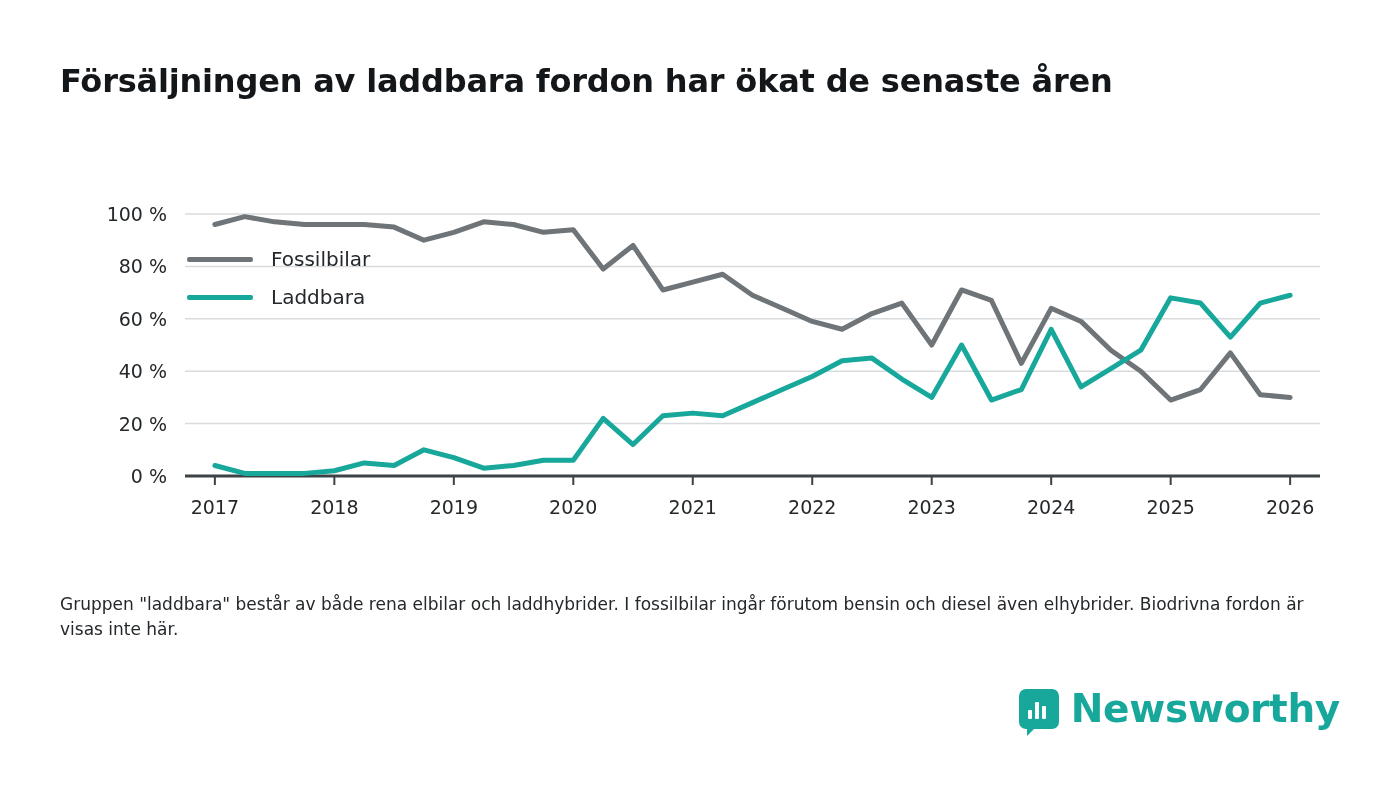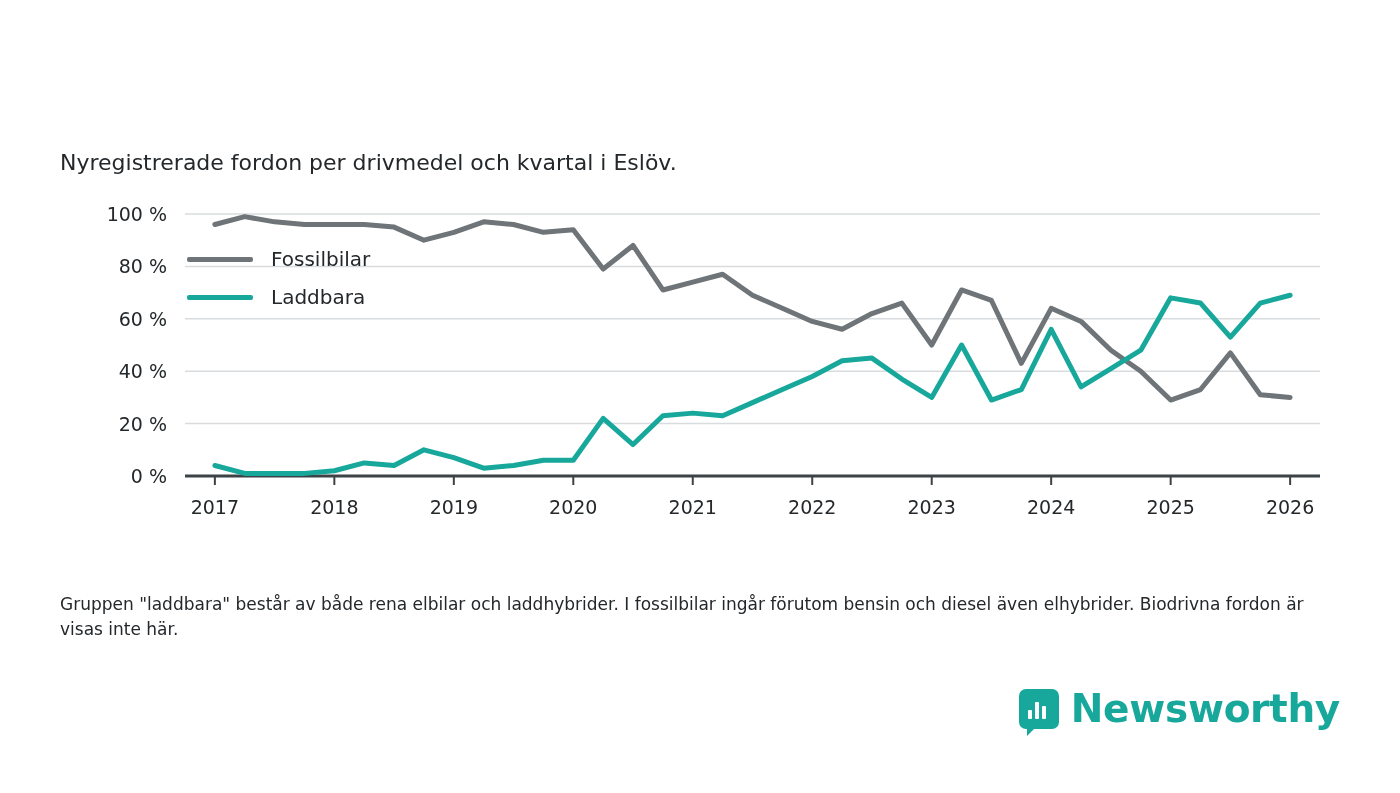--- a/index.html
+++ b/index.html
@@ -136,21 +136,21 @@
     fill: #24282b;
     font-family: "DejaVu Sans", sans-serif;
     text-anchor: middle;
   }
 </style>
 </head>
 <body>
 
 <div class="page">
 
-  <h2 class="subtitle">Nyregistrerade fordon per drivmedel och kvartal i Eslöv.</h2>
+  <h1 class="title">Försäljningen av laddbara fordon har ökat de senaste åren</h1>
 
   <div class="chart-area">
     <svg class="plot-svg" id="plot" width="1280" height="350" viewBox="0 0 1280 350">
         <text x="107" y="283" class="tick-label-y">0 %</text>
         <line x1="125" x2="1260" y1="223.60000000000002" y2="223.60000000000002" stroke="#d9dcde" stroke-width="1.5"></line>
         <text x="107" y="230.60000000000002" class="tick-label-y">20 %</text>
         <line x1="125" x2="1260" y1="171.2" y2="171.2" stroke="#d9dcde" stroke-width="1.5"></line>
         <text x="107" y="178.2" class="tick-label-y">40 %</text>
         <line x1="125" x2="1260" y1="118.80000000000001" y2="118.80000000000001" stroke="#d9dcde" stroke-width="1.5"></line>
         <text x="107" y="125.80000000000001" class="tick-label-y">60 %</text>

